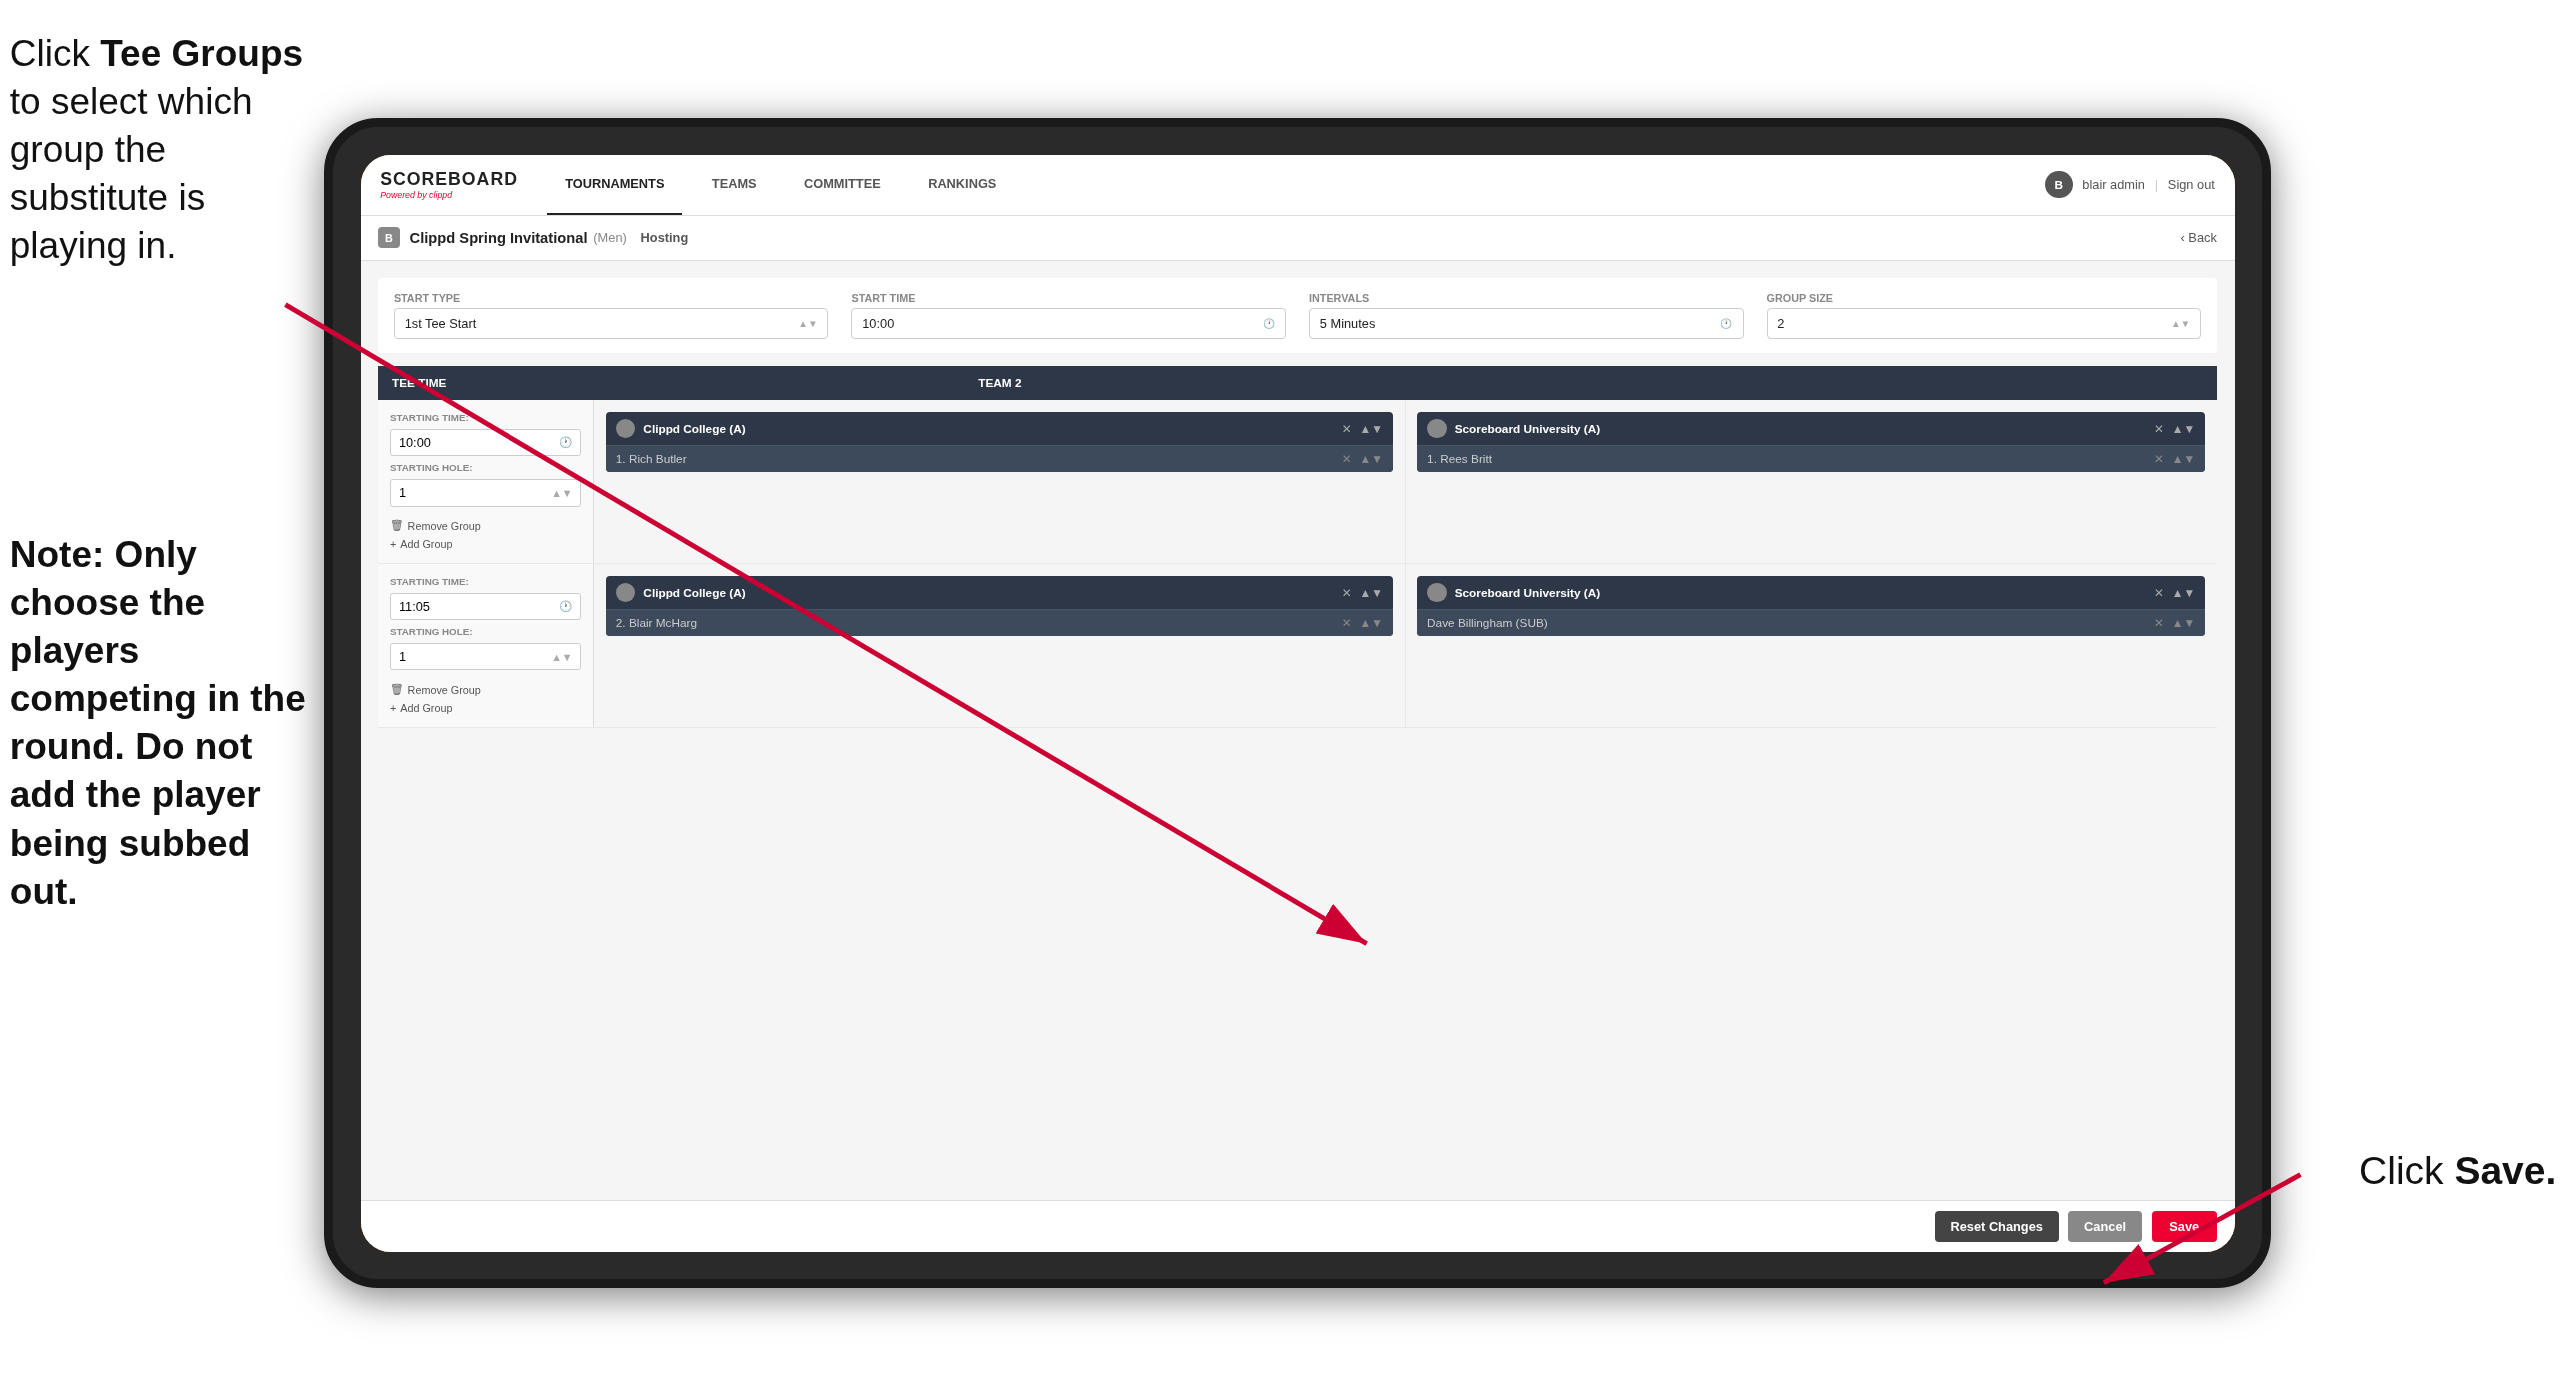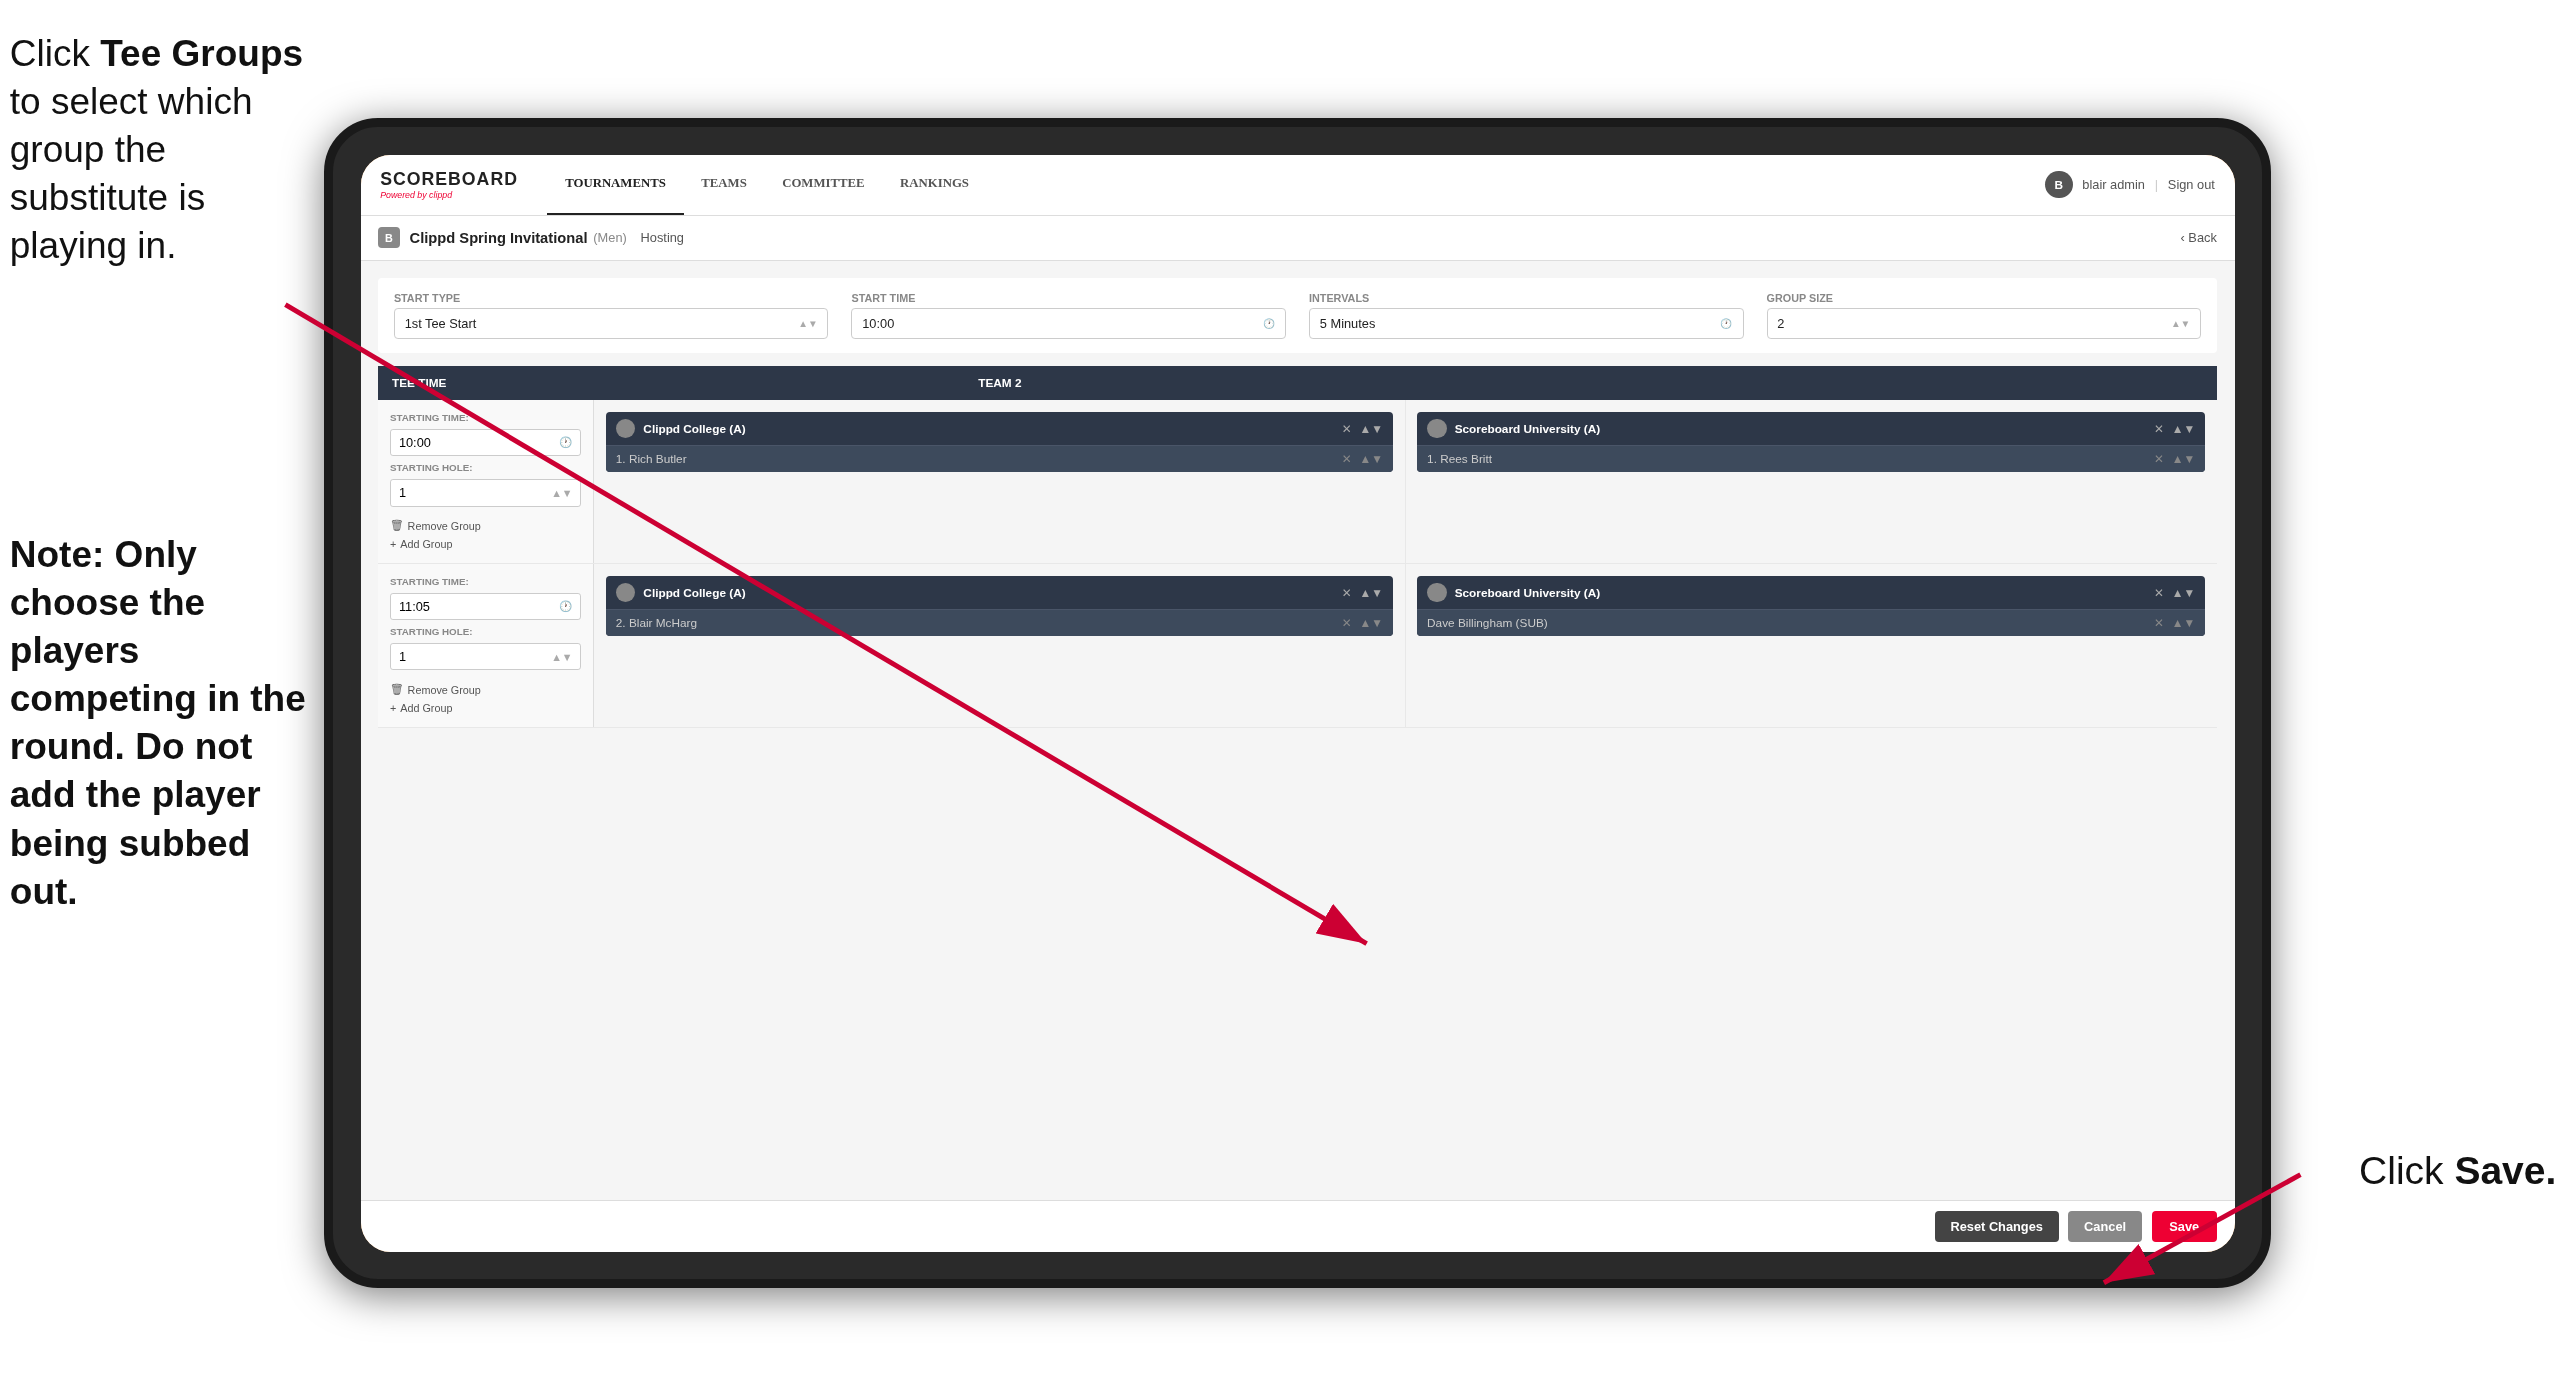--- a/index.html
+++ b/index.html
@@ -96,23 +96,22 @@
       color: #888;
     }
     .logo-powered span {
       color: #e03;
       font-style: italic;
     }
 
     .nav-items {
       display: flex;
       align-items: flex-end;
-      gap: 0;
+      gap: 12px;
       flex: 1;
-      font-family: Liberation Serif, serif;
     }
     .nav-item {
       padding: 0 17.7px;
       font-size: 12.8px;
       font-weight: 600;
       color: #555;
       height: 61px;
       display: flex;
       align-items: center;
       cursor: pointer;
@@ -170,20 +169,21 @@
       margin-right: 5.9px;
     }
     .sub-header-sub {
       font-size: 12.8px;
       color: #888;
       margin-right: 13.8px;
     }
     .sub-header-hosting {
       font-size: 12.8px;
       color: #555;
+      font-weight: bold;
     }
     .sub-header-back {
       margin-left: auto;
       font-size: 12.8px;
       color: #555;
       cursor: pointer;
     }
     .sub-header-back::before { content: '‹ '; }
 
     

